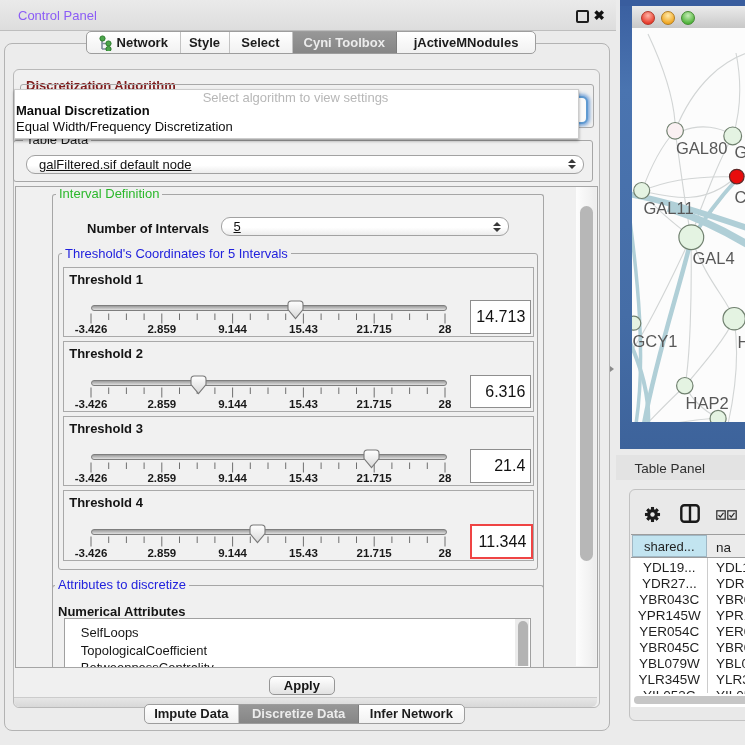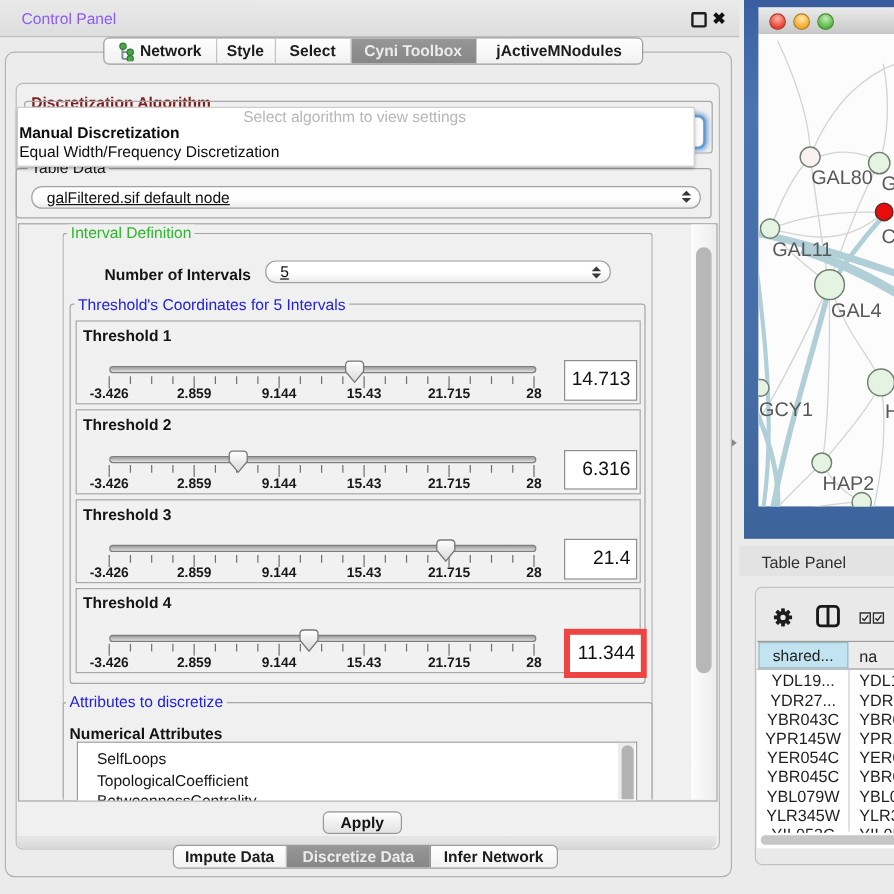--- a/index.html
+++ b/index.html
@@ -213,21 +213,21 @@
 <div class="abs" style="left:409.0px;top:546.6px;width:72px;text-align:center;font-size:11.5px;font-weight:700;color:#191919;">28</div>
 <svg class="abs" style="left:248.5px;top:523.9px;" width="17" height="20">
     <defs>
       <linearGradient id="th3" x1="0" y1="0" x2="0" y2="1">
         <stop offset="0" stop-color="#ffffff"></stop>
         <stop offset="1" stop-color="#d8d8d8"></stop>
       </linearGradient>
     </defs>
     <path d="M1,4.2 Q1,1 4.2,1 L12.8,1 Q16,1 16,4.2 L16,9.5 L8.5,18.6 L1,9.5 Z" fill="url(#th3)" stroke="#787878" stroke-width="1.1"></path>
   </svg>
-<div class="abs" style="left:470.3px;top:523.7px;width:54px;height:31.4px;background:#fff;border:5px solid #ef4444;font-size:16px;color:#111;text-align:right;line-height:31px;padding-right:5px;">11.344</div>
+<div class="abs" style="left:470.3px;top:523.7px;width:54px;height:31.4px;background:#fff;border:2px solid #ef4444;font-size:16px;color:#111;text-align:right;line-height:31px;padding-right:5px;">11.344</div>
 <div class="abs" style="left:52px;top:584.5px;width:490px;height:81px;border:1px solid #a6a6a6;border-bottom:none;border-top-left-radius:3px;border-top-right-radius:3px;"></div>
 <div class="abs gtl" style="left:55px;top:578px;color:#2222dd;">Attributes to discretize</div>
 <div class="abs tb" style="left:58px;top:604px;">Numerical Attributes</div>
 <div class="abs" style="left:63.8px;top:617.5px;width:465px;height:48.5px;background:#fff;border:1px solid #a0a0a0;border-bottom:none;overflow:hidden;font-size:13px;color:#161616;">
     <div style="padding:5.5px 0 0 16px;line-height:17.6px;">SelfLoops<br>TopologicalCoefficient<br>BetweennessCentrality</div>
   </div>
 <div class="abs" style="left:514.5px;top:618.5px;width:14px;height:47.5px;background:#ececec;"></div>
 <div class="abs" style="left:517.5px;top:621px;width:10px;height:45px;background:#b3b3b3;border-radius:5px 5px 0 0;"></div>
 <div class="abs" style="left:268.9px;top:675.5px;width:64px;height:17.5px;border:1px solid #969696;border-radius:5px;background:linear-gradient(#ffffff,#e2e2e2);font-size:13px;font-weight:600;color:#141414;text-align:center;line-height:17.5px;">Apply</div>
 <div class="abs" style="left:14px;top:697px;width:583px;height:9px;background:linear-gradient(#e6e6e6,#d8d8d8);border-top:1px solid #cccccc;border-radius:0 0 6px 6px;"></div>

